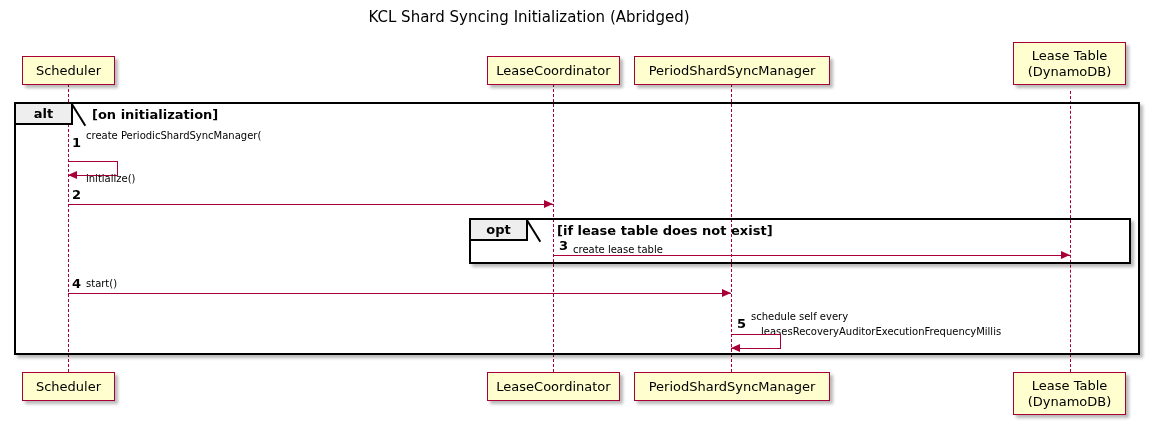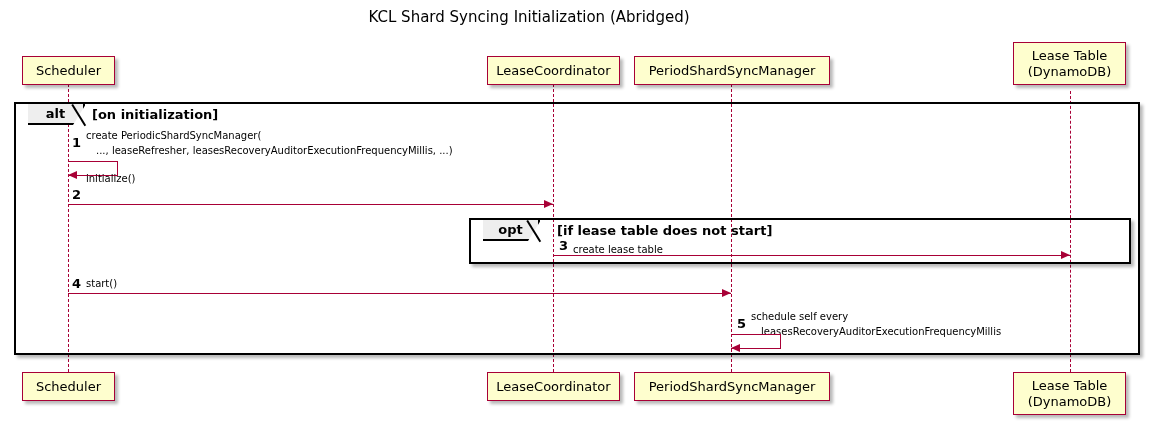--- a/index.html
+++ b/index.html
@@ -67,21 +67,21 @@
     background: #EEEEEE;
     border-right: 2px solid #000000;
     border-bottom: 2px solid #000000;
     box-sizing: border-box;
     font-size: 13px;
     font-weight: bold;
     text-align: center;
     line-height: 19px;
     height: 21px;
     position: absolute;
-    left: 12px; top: 0;
+    left: 0; top: 0;
   }
   .fragment-label-notch {
     position: absolute;
     width: 0; height: 0;
     border-style: solid;
     border-width: 0 0 21px 13px;
     border-color: transparent transparent #ffffff transparent;
   }
   .fragment-notch-line {
     position: absolute;
@@ -186,25 +186,24 @@
   </div>
   <div class="abs fragment-guard" style="left:92px; top:107px;">[on initialization]</div>
 
   <div class="abs fragment" style="left:469px; top:218px; width:662px; height:46px;">
     <div class="fragment-label" style="width:57px;">
       <span>opt</span>
     </div>
     <div class="fragment-label-notch" style="left:57px; top:0;"></div>
     <div class="fragment-notch-line" style="left:57px; top:0; width:25px; transform: rotate(58.2deg);"></div>
   </div>
-  <div class="abs fragment-guard" style="left:557px; top:223px;">[if lease table does not start]</div>
+  <div class="abs fragment-guard" style="left:557px; top:223px;">[if lease table does not exist]</div>
 
   <div class="abs msg-num" style="left:72px; top:135px;">1</div>
   <div class="abs msg-text" style="left:86px; top:128px;">create PeriodicShardSyncManager(</div>
-  <div class="abs msg-text" style="left:96px; top:143px;">..., leaseRefresher, leasesRecoveryAuditorExecutionFrequencyMillis, ...)</div>
 
   <div class="abs self-loop" style="left:68px; top:161px; width:50px;"></div>
   <div class="abs arrow-left" style="left:68px; top:171px;"></div>
 
   <div class="abs msg-num" style="left:72px; top:187px;">2</div>
   <div class="abs msg-text" style="left:86px; top:171px;">initialize()</div>
   <div class="abs msg-line" style="left:68px; top:204px; width:485px;"></div>
   <div class="abs arrow-right" style="left:544px; top:199.5px;"></div>
 
   <div class="abs msg-num" style="left:559px; top:238px;">3</div>

